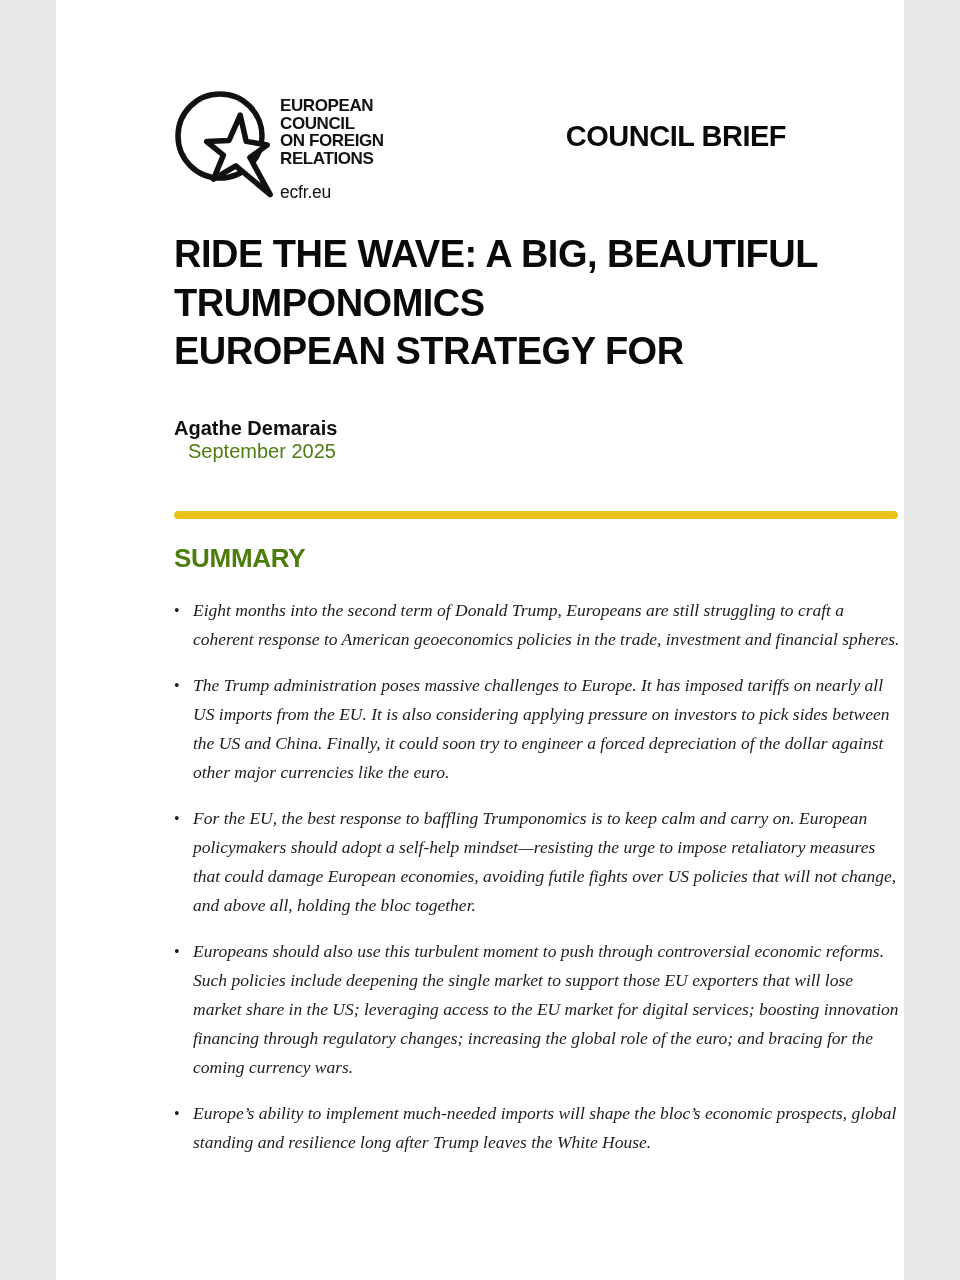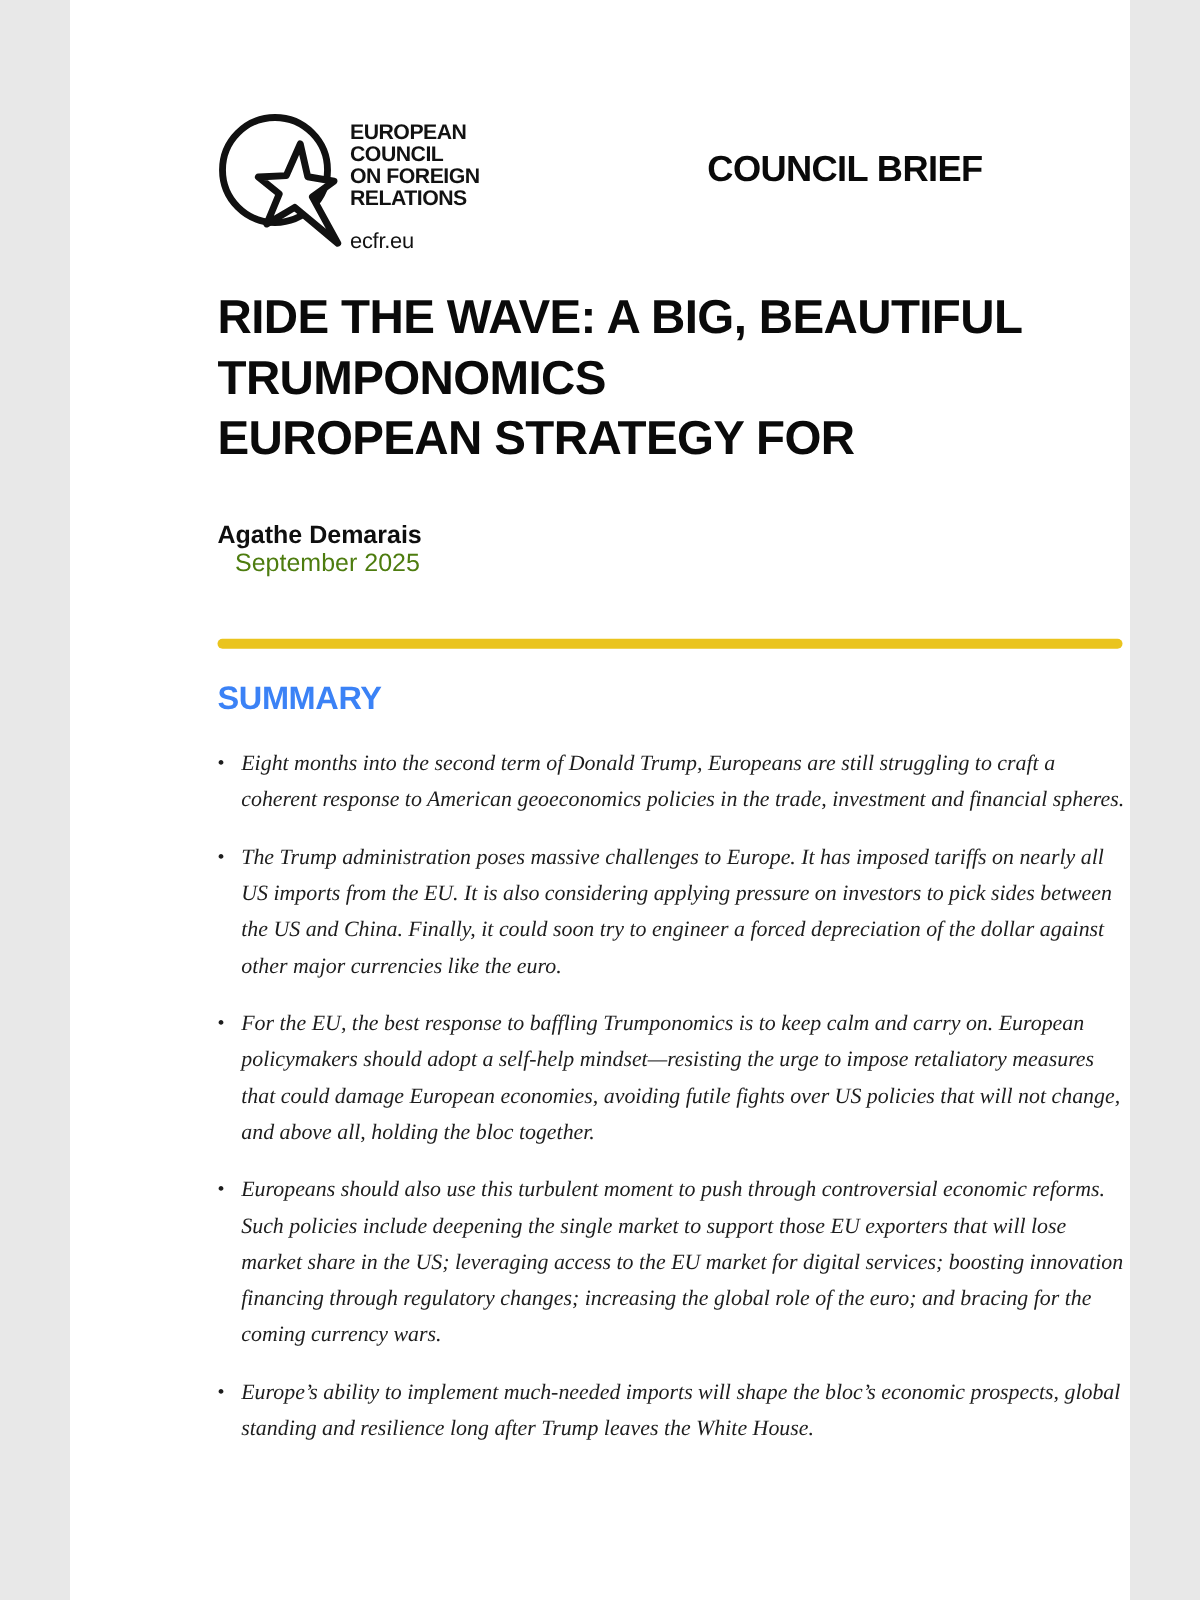--- a/index.html
+++ b/index.html
@@ -57,21 +57,21 @@
   .yellow-rule {
     position:absolute; left:118px; top:511px;
     width:724px; height:8px; border:none;
     background:#eac41d; border-radius:4px;
   }
 
   
   .summary-heading {
     position:absolute; left:118px; top:543px;
     margin:0; font-size:26px; line-height:30px; font-weight:700;
-    letter-spacing:-0.3px; color:#3b82f6;
+    letter-spacing:-0.3px; color:#4d7c0f;
   }
   .summary-list {
     position:absolute; left:118px; top:596px;
     width:728px; margin:0; padding:0; list-style:none;
     font-family:"Liberation Serif", serif;
     font-size:17.5px; line-height:29px; color:#1d1d1d;
   }
   .summary-list li {
     display:flex; align-items:flex-start;
     margin:0 0 17px 0;

